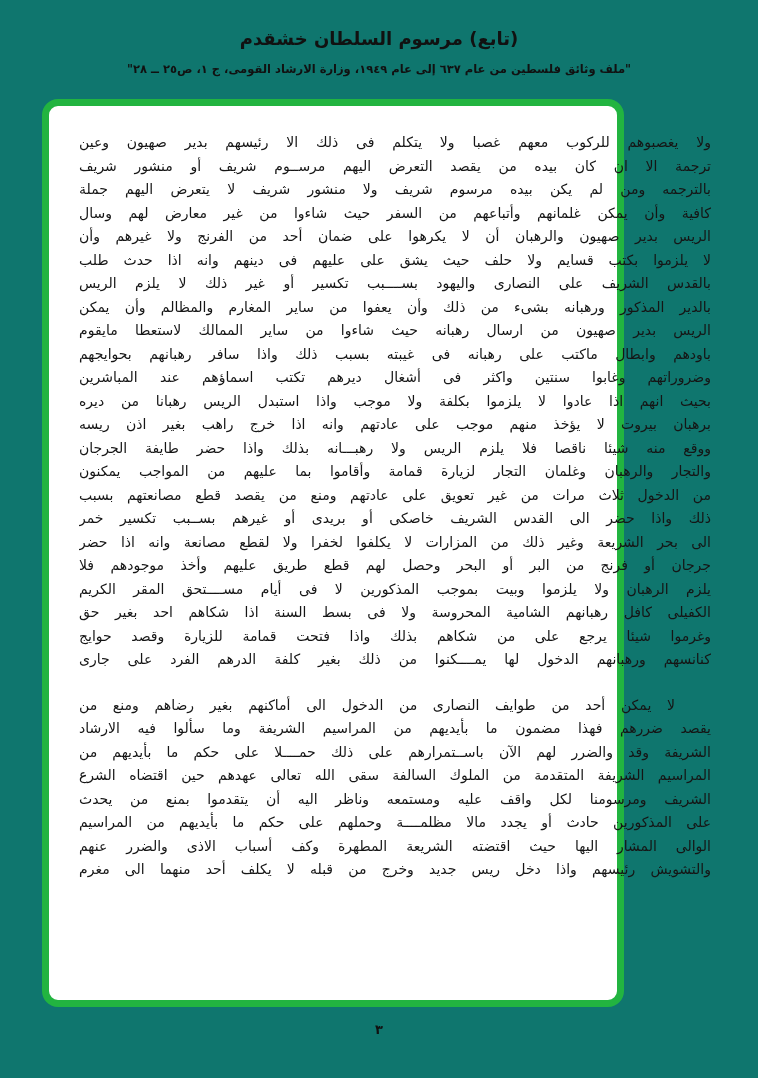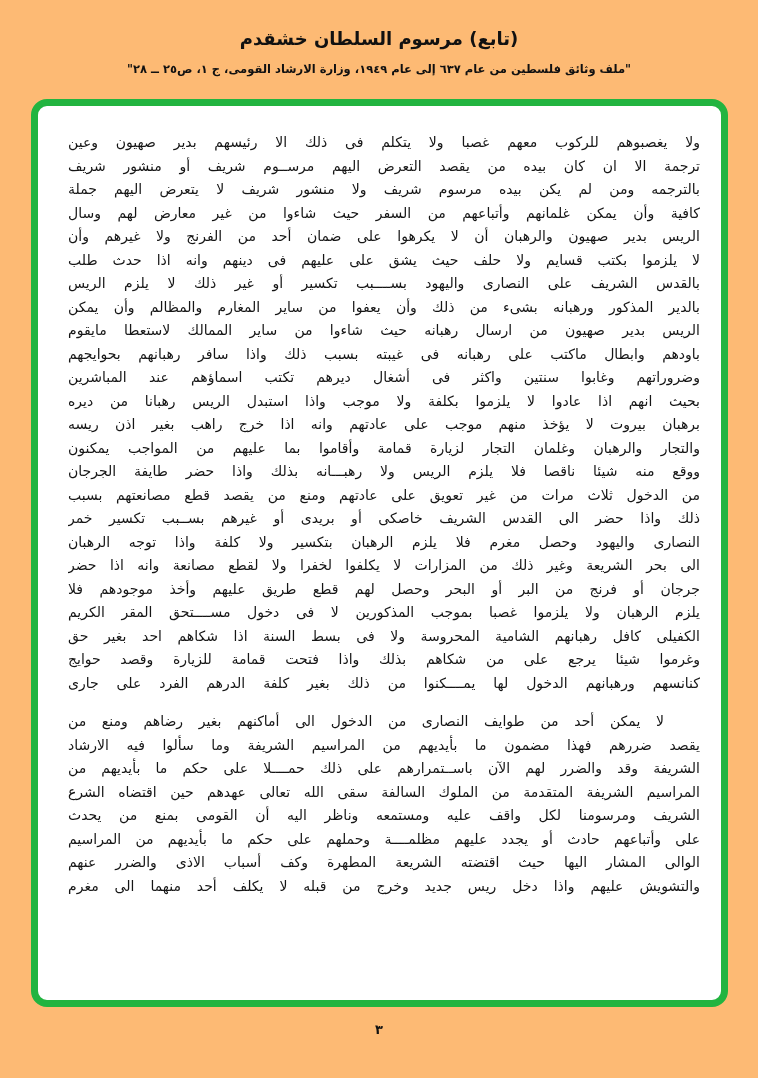--- a/index.html
+++ b/index.html
@@ -5,21 +5,21 @@
   html, body {
     margin: 0;
     padding: 0;
     background: #ffffff;
     font-family: "DejaVu Sans", sans-serif;
   }
   .page {
     position: relative;
     width: 758px;
     height: 1078px;
-    background: #fdba74;
+    background: #0f766e;
     overflow: hidden;
     text-decoration: underline;
   }
   .doc-title {
     position: absolute;
     top: 28px;
     left: 0;
     width: 100%;
     text-align: center;
     direction: rtl;
@@ -33,39 +33,39 @@
     left: 0;
     width: 100%;
     text-align: center;
     direction: rtl;
     font-size: 11.5px;
     font-weight: bold;
     color: #111111;
   }
   .doc-frame {
     position: absolute;
-    left: 31px;
+    left: 42px;
     top: 99px;
-    width: 697px;
+    width: 582px;
     height: 908px;
     box-sizing: border-box;
     border: 7px solid #22b440;
     border-radius: 16px;
     background: #ffffff;
   }
   .doc-text {
     position: absolute;
     left: 30px;
     top: 25px;
     width: 632px;
     direction: rtl;
     color: #151515;
   }
   .para + .para {
-    margin-top: 15px;
+    margin-top: 22px;
   }
   .line {
     height: 23.5px;
     line-height: 23.5px;
     font-size: 14px;
     text-align: justify;
     text-align-last: justify;
     overflow: hidden;
     white-space: nowrap;
   }
@@ -104,40 +104,39 @@
           <div class="line">كافية وأن يمكن غلمانهم وأتباعهم من السفر حيث شاءوا من غير معارض لهم وسال</div>
           <div class="line">الريس بدير صهيون والرهبان أن لا يكرهوا على ضمان أحد من الفرنج ولا غيرهم وأن</div>
           <div class="line">لا يلزموا بكتب قسايم ولا حلف حيث يشق على عليهم فى دينهم وانه اذا حدث طلب</div>
           <div class="line">بالقدس الشريف على النصارى واليهود بســــبب تكسير أو غير ذلك لا يلزم الريس</div>
           <div class="line">بالدير المذكور ورهبانه بشىء من ذلك وأن يعفوا من ساير المغارم والمظالم وأن يمكن</div>
           <div class="line">الريس بدير صهيون من ارسال رهبانه حيث شاءوا من ساير الممالك لاستعطا مايقوم</div>
           <div class="line">باودهم وابطال ماكتب على رهبانه فى غيبته بسبب ذلك واذا سافر رهبانهم بحوايجهم</div>
           <div class="line">وضروراتهم وغابوا سنتين واكثر فى أشغال ديرهم تكتب اسماؤهم عند المباشرين</div>
           <div class="line">بحيث انهم اذا عادوا لا يلزموا بكلفة ولا موجب واذا استبدل الريس رهبانا من ديره</div>
           <div class="line">برهبان بيروت لا يؤخذ منهم موجب على عادتهم وانه اذا خرج راهب بغير اذن ريسه</div>
+          <div class="line">ووقع منه شيئا ناقصا فلا يلزم الريس ولا رهبـــانه بذلك واذا حضر طايفة الجرجان</div>
           <div class="line">والتجار والرهبان وغلمان التجار لزيارة قمامة وأقاموا بما عليهم من المواجب يمكنون</div>
-          <div class="line">ووقع منه شيئا ناقصا فلا يلزم الريس ولا رهبـــانه بذلك واذا حضر طايفة الجرجان</div>
           <div class="line">من الدخول ثلاث مرات من غير تعويق على عادتهم ومنع من يقصد قطع مصانعتهم بسبب</div>
           <div class="line">ذلك واذا حضر الى القدس الشريف خاصكى أو بريدى أو غيرهم بســبب تكسير خمر</div>
-          <div class="line">النصارى واليهود وحصل مغرم فلا يلزم الرهبان بتكسير ولا كلفة واذا توجه الرهبان</div>
           <div class="line">الى بحر الشريعة وغير ذلك من المزارات لا يكلفوا لخفرا ولا لقطع مصانعة وانه اذا حضر</div>
           <div class="line">جرجان أو فرنج من البر أو البحر وحصل لهم قطع طريق عليهم وأخذ موجودهم فلا</div>
-          <div class="line">يلزم الرهبان ولا يلزموا غصبا بموجب المذكورين لا فى دخول مســــتحق المقر الكريم</div>
+          <div class="line">يلزم الرهبان ولا يلزموا وبيت بموجب المذكورين لا فى أيام مســــتحق المقر الكريم</div>
           <div class="line">الكفيلى كافل رهبانهم الشامية المحروسة ولا فى بسط السنة اذا شكاهم احد بغير حق</div>
           <div class="line">وغرموا شيئا يرجع على من شكاهم بذلك واذا فتحت قمامة للزيارة وقصد حوايج</div>
           <div class="line">كنانسهم ورهبانهم الدخول لها يمــــكنوا من ذلك بغير كلفة الدرهم الفرد على جارى</div>
         </div>
         <div class="para">
           <div class="line indent">لا يمكن أحد من طوايف النصارى من الدخول الى أماكنهم بغير رضاهم ومنع من</div>
           <div class="line">يقصد ضررهم فهذا مضمون ما بأيديهم من المراسيم الشريفة وما سألوا فيه الارشاد</div>
           <div class="line">الشريفة وقد والضرر لهم الآن باســتمرارهم على ذلك حمــــلا على حكم ما بأيديهم من</div>
           <div class="line">المراسيم الشريفة المتقدمة من الملوك السالفة سقى الله تعالى عهدهم حين اقتضاه الشرع</div>
-          <div class="line">الشريف ومرسومنا لكل واقف عليه ومستمعه وناظر اليه أن القومى بمنع من يحدث</div>
-          <div class="line">على وأتباعهم حادث أو يجدد عليهم مظلمــــة وحملهم على حكم ما بأيديهم من المراسيم</div>
+          <div class="line">الشريف ومرسومنا لكل واقف عليه ومستمعه وناظر اليه أن يتقدموا بمنع من يحدث</div>
+          <div class="line">على المذكورين حادث أو يجدد مالا مظلمــــة وحملهم على حكم ما بأيديهم من المراسيم</div>
           <div class="line">الوالى المشار اليها حيث اقتضته الشريعة المطهرة وكف أسباب الاذى والضرر عنهم</div>
-          <div class="line">والتشويش عليهم واذا دخل ريس جديد وخرج من قبله لا يكلف أحد منهما الى مغرم</div>
+          <div class="line">والتشويش رئيسهم واذا دخل ريس جديد وخرج من قبله لا يكلف أحد منهما الى مغرم</div>
         </div>
       </div>
   </div>
 
   <div class="page-number">٣</div>
 
 </div>
 
 </body></html>

